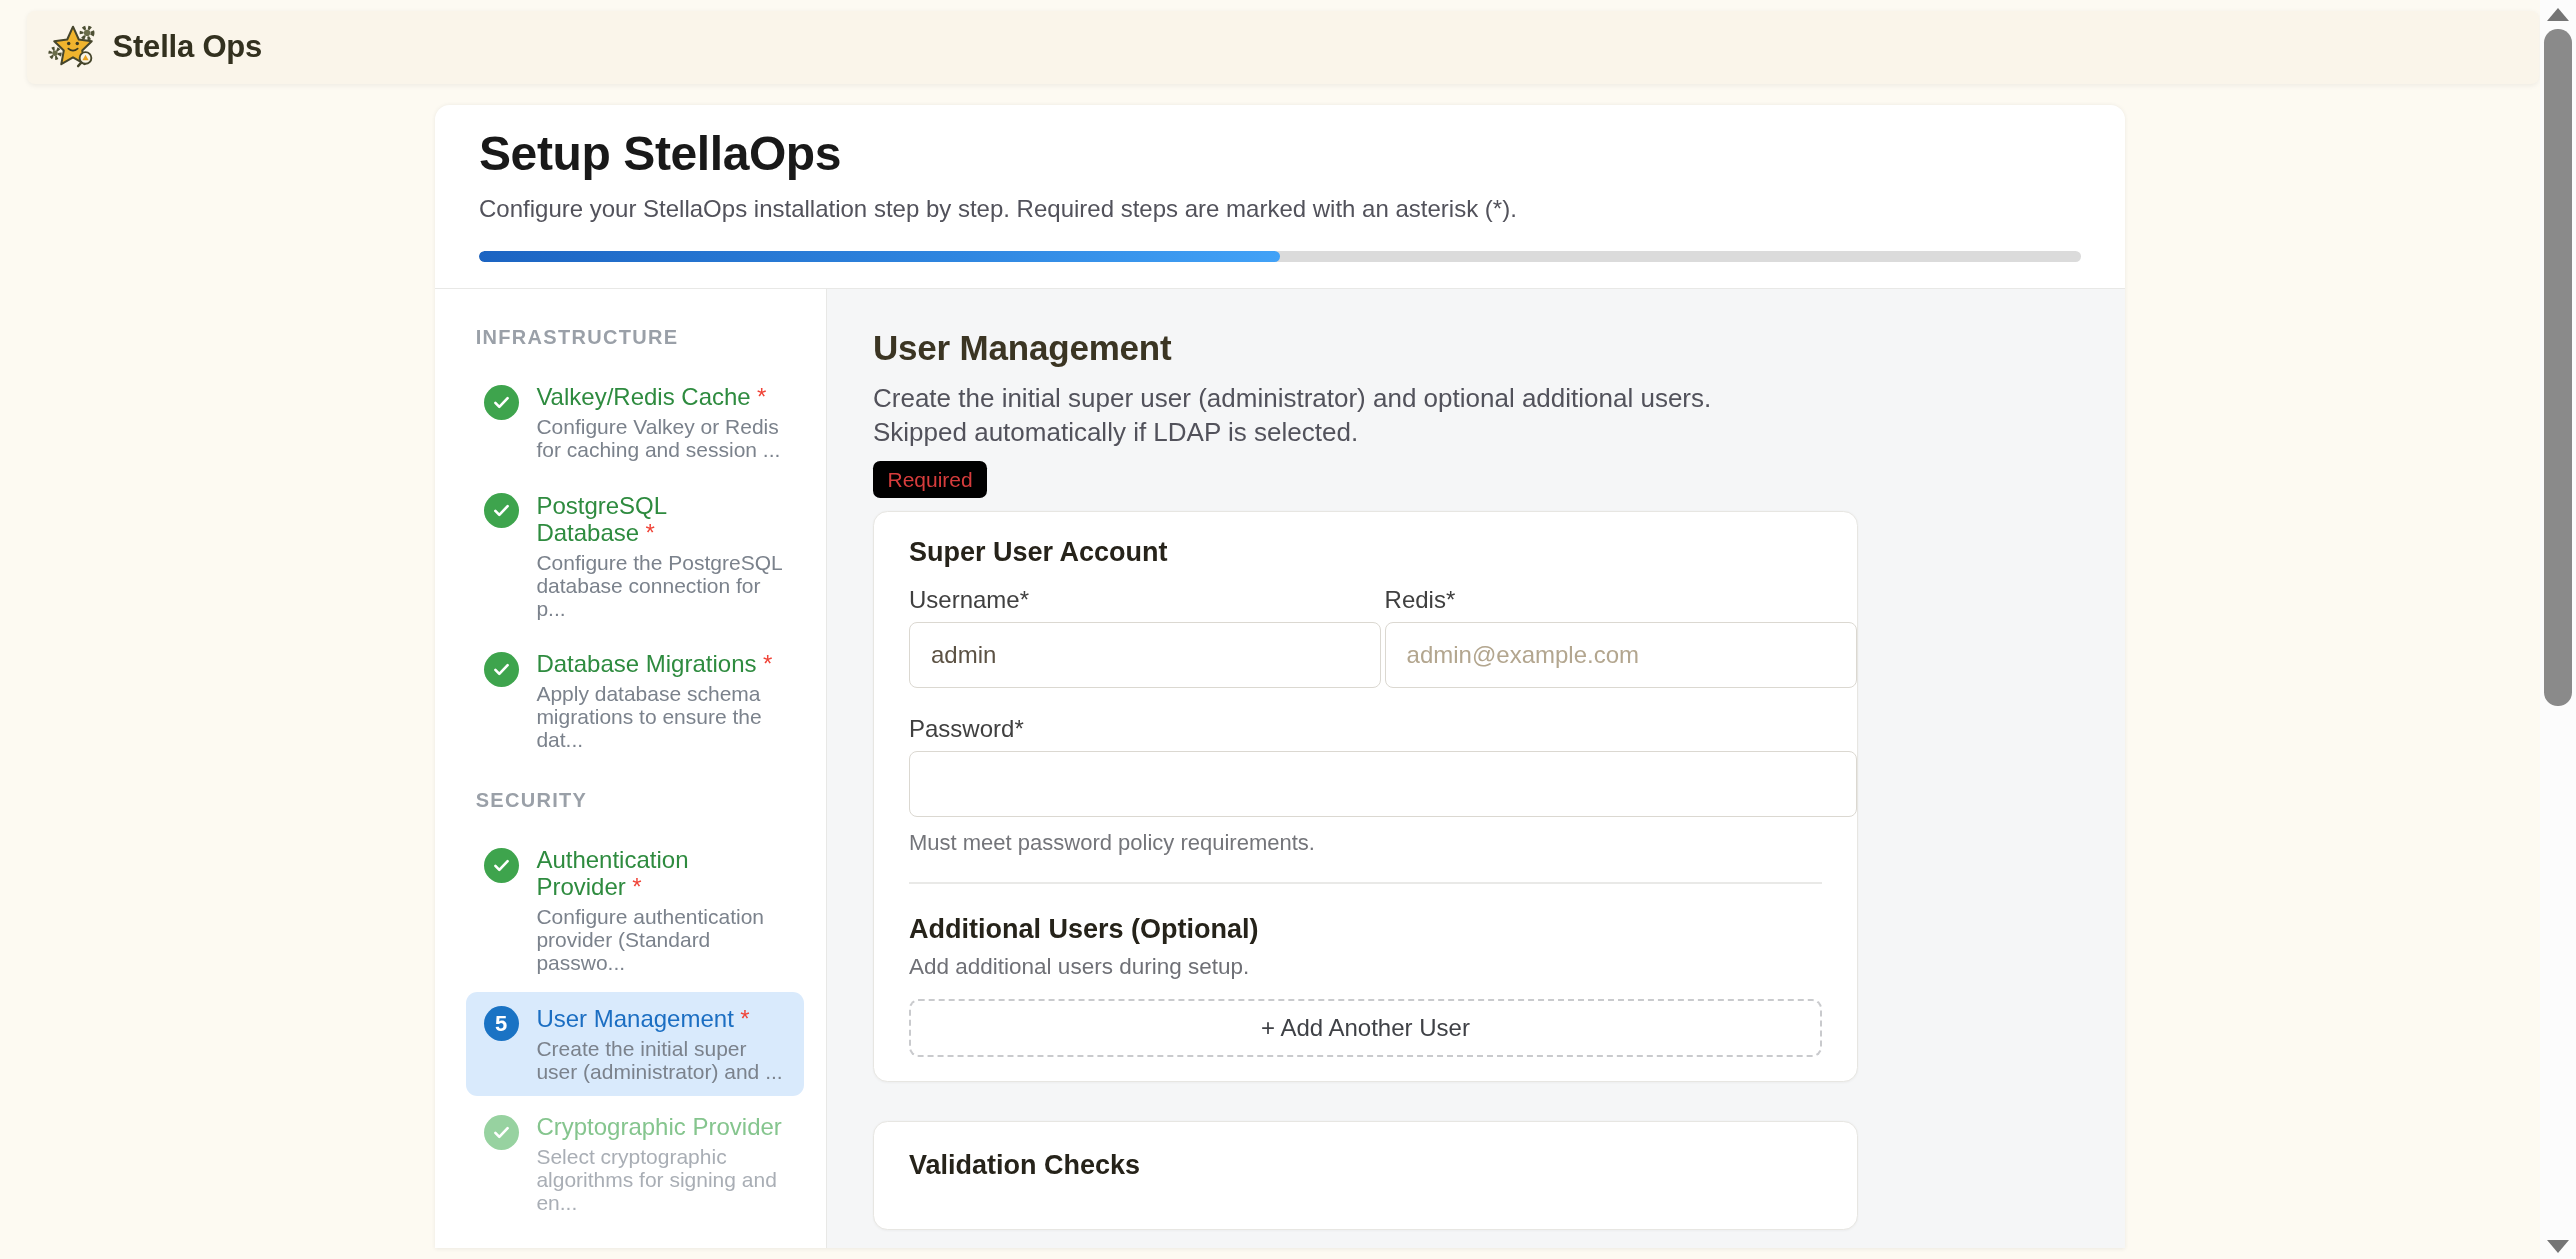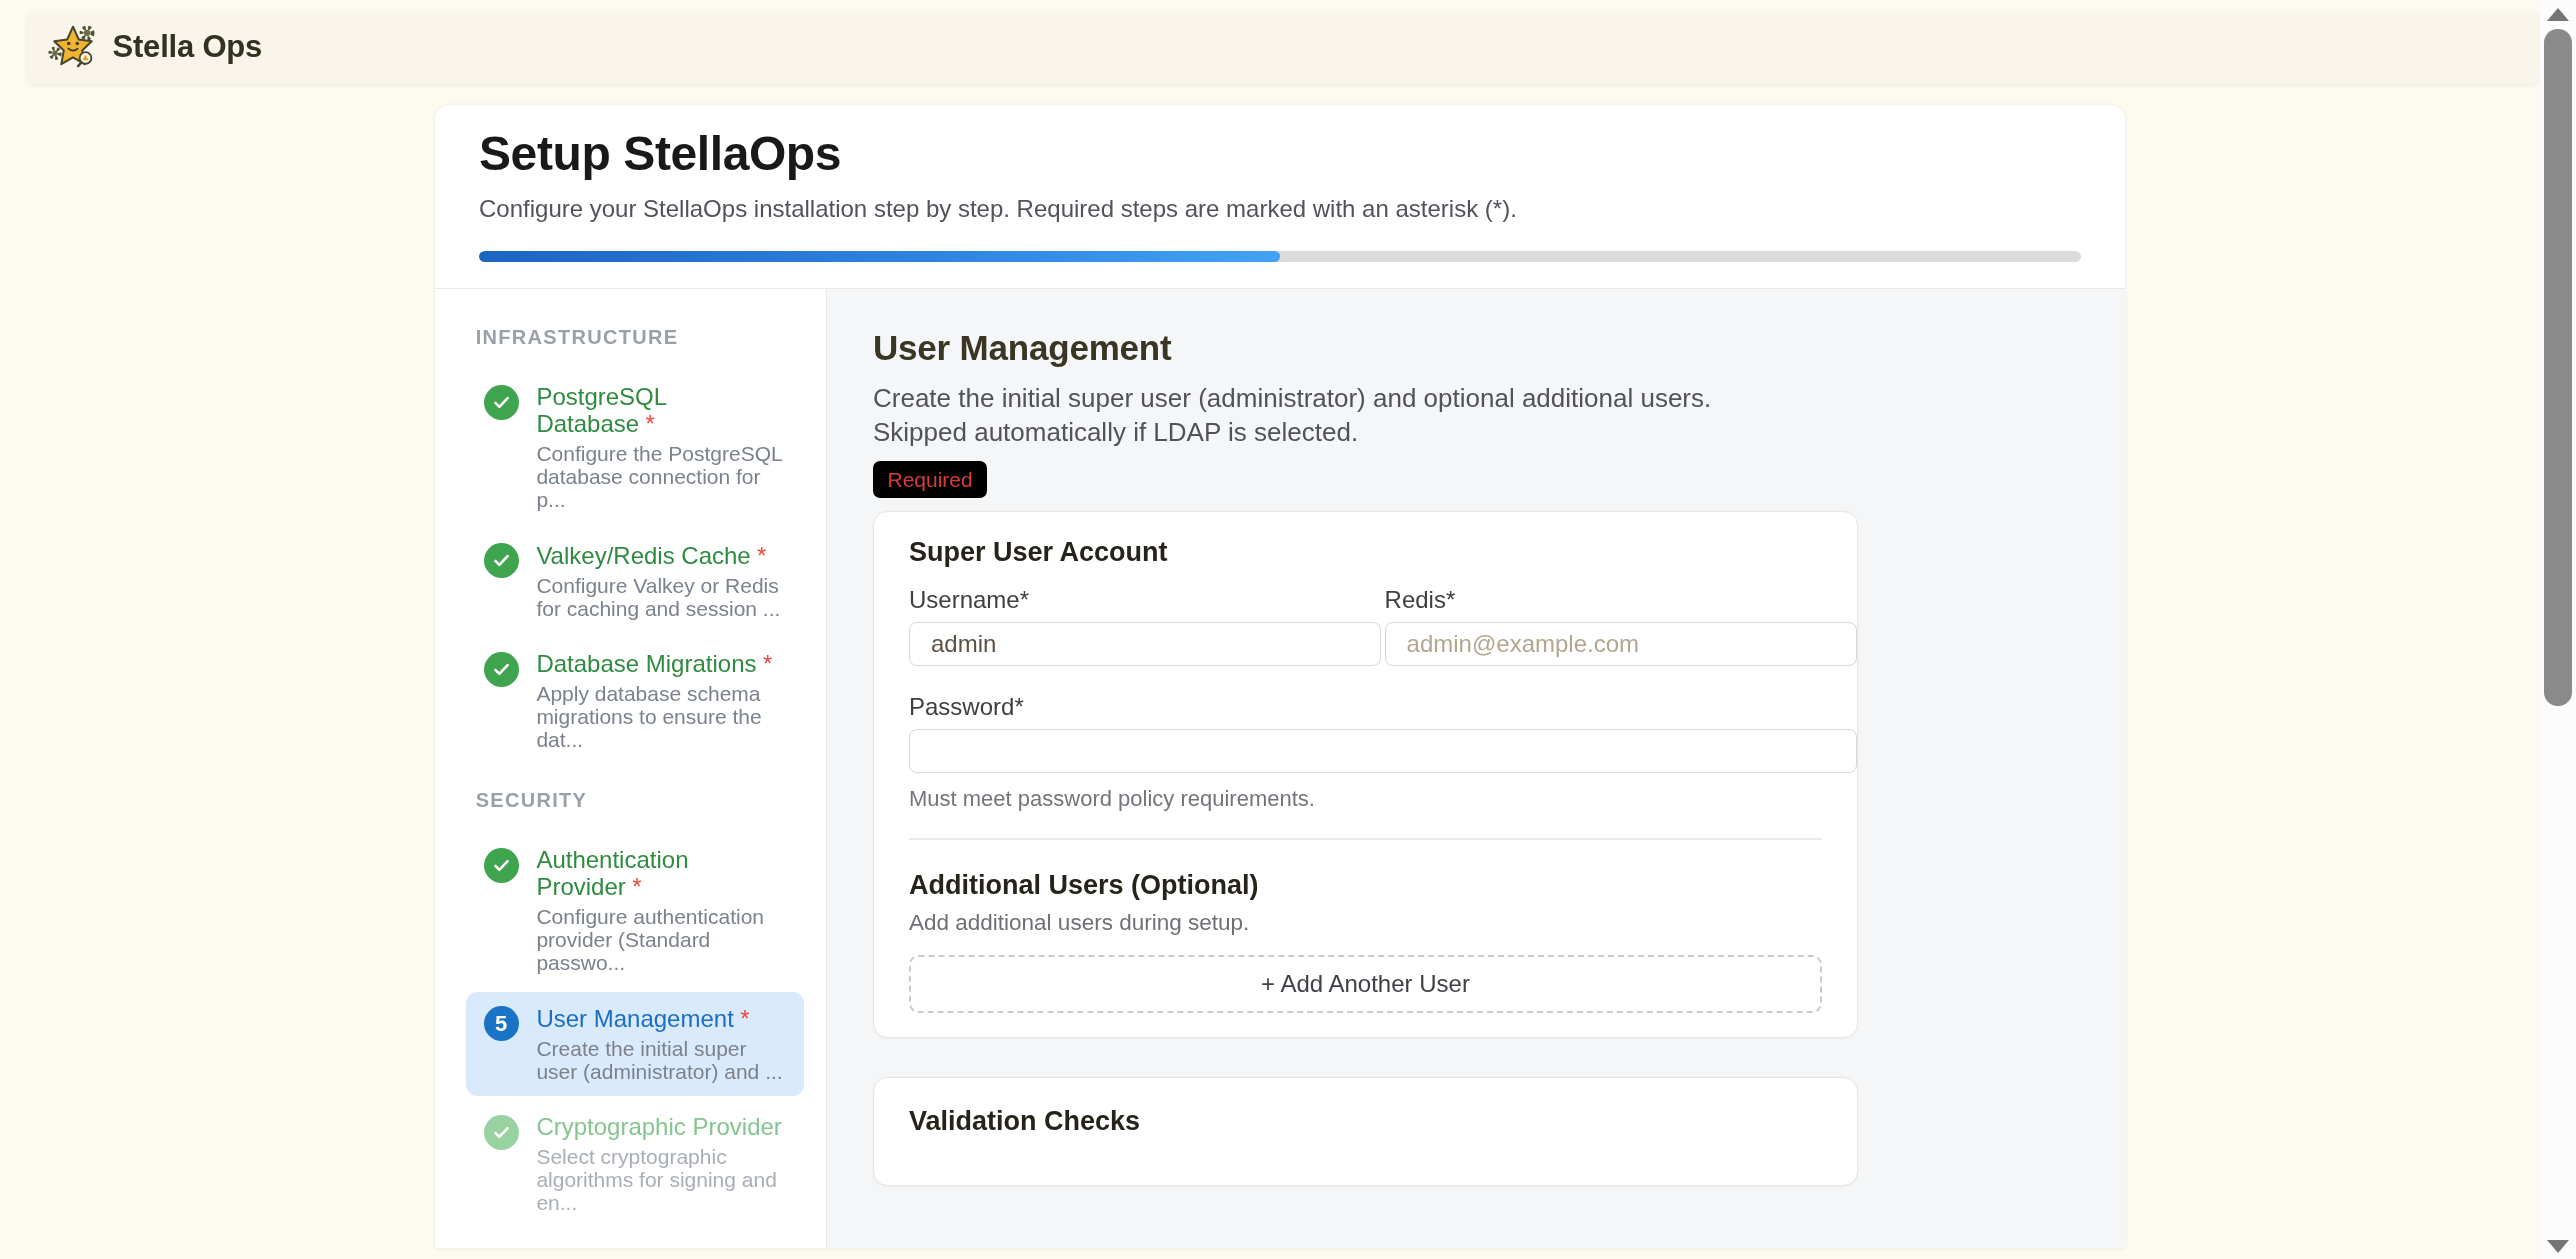--- a/index.html
+++ b/index.html
@@ -63,21 +63,21 @@
   .req-badge { display:inline-block; margin-top:11.3px; background:#000000; color:#d63c3c; font-size:21px; line-height:21px; padding:8px 14.5px; border-radius:7.2px; }
 
   .card { width:985px; background:#fff; border:1.6px solid #e7e6e2; border-radius:14.5px; box-shadow:0 0.8px 2.4px rgba(0,0,0,.04); }
   .card-1 { margin-top:13px; padding:24px 35px; }
   .card-title { font-size:27px; line-height:32px; font-weight:700; color:#26231a; }
   .card-sub { margin-top:11.3px; font-size:22.5px; line-height:27px; color:#6f7076; }
 
   .fields { display:grid; grid-template-columns:1fr 1fr; column-gap:3.2px; margin-top:17.7px; margin-right:-35px; }
   .flabel { font-size:24px; line-height:29px; color:#404040; font-weight:500; margin-bottom:8px; }
   .txt {
-    height:44px; width:100%; border:1.6px solid #dbd8d1; border-radius:8px;
+    height:66px; width:100%; border:1.6px solid #dbd8d1; border-radius:8px;
     font-size:24px; color:#5c5244; padding:0 21px; background:#fff; outline:none;
     font-family:inherit;
   }
   .txt::placeholder { color:#b3a68f; }
   .pw-block { margin-top:26px; margin-right:-35px; }
   .hint { margin-top:13px; font-size:22px; line-height:26px; color:#74757a; }
   .hr { height:1.6px; background:#e9e9e7; margin-top:26px; }
   .add-title { margin-top:29px; }
   .add-sub { margin-top:8px; font-size:22.5px; line-height:27px; color:#6f7076; }
   .add-btn {
@@ -137,34 +137,34 @@
 
       <div class="section-label first">INFRASTRUCTURE</div>
 
       <div class="step-item">
         <span class="step-icon done">
           <svg viewBox="0 0 24 24">
               <path d="M5 12.5l4.5 4.5L19 7" fill="none" stroke="#fff" stroke-width="3" stroke-linecap="round" stroke-linejoin="round"></path>
             </svg>
         </span>
         <div>
+          <div class="step-title"><span>Valkey/Redis Cache</span><span class="ast">*</span></div>
+          <div class="step-desc">Configure Valkey or Redis for caching and session ...</div>
+        </div>
+      </div>
+
+      <div class="step-item">
+        <span class="step-icon done">
+          <svg viewBox="0 0 24 24">
+              <path d="M5 12.5l4.5 4.5L19 7" fill="none" stroke="#fff" stroke-width="3" stroke-linecap="round" stroke-linejoin="round"></path>
+            </svg>
+        </span>
+        <div>
           <div class="step-title"><span>PostgreSQL Database</span><span class="ast">*</span></div>
           <div class="step-desc">Configure the PostgreSQL database connection for p...</div>
-        </div>
-      </div>
-
-      <div class="step-item">
-        <span class="step-icon done">
-          <svg viewBox="0 0 24 24">
-              <path d="M5 12.5l4.5 4.5L19 7" fill="none" stroke="#fff" stroke-width="3" stroke-linecap="round" stroke-linejoin="round"></path>
-            </svg>
-        </span>
-        <div>
-          <div class="step-title"><span>Valkey/Redis Cache</span><span class="ast">*</span></div>
-          <div class="step-desc">Configure Valkey or Redis for caching and session ...</div>
         </div>
       </div>
 
       <div class="step-item">
         <span class="step-icon done">
           <svg viewBox="0 0 24 24">
               <path d="M5 12.5l4.5 4.5L19 7" fill="none" stroke="#fff" stroke-width="3" stroke-linecap="round" stroke-linejoin="round"></path>
             </svg>
         </span>
         <div>

